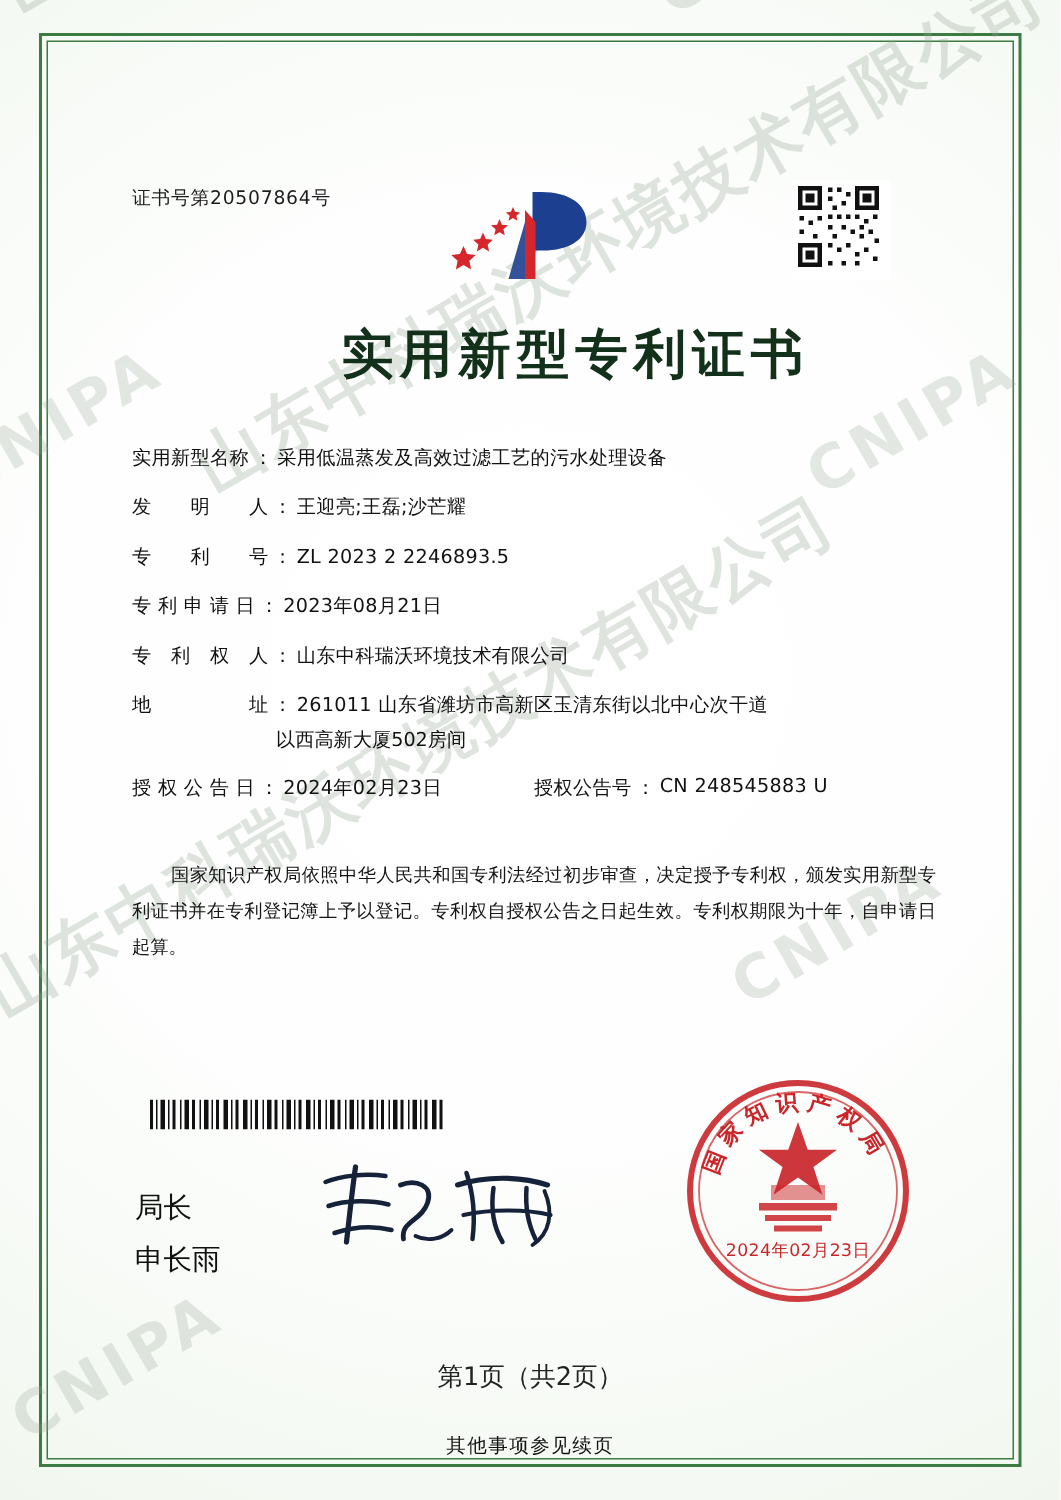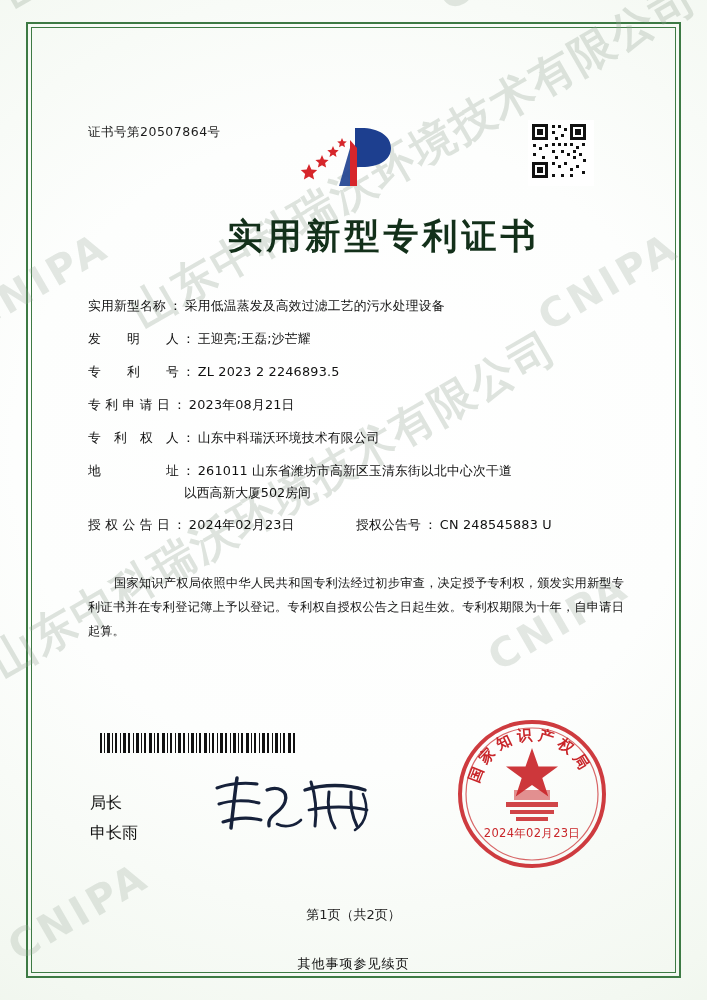--- a/index.html
+++ b/index.html
@@ -164,21 +164,21 @@
     left: 100px; top: 733px;
     width: 198px; height: 20px;
     z-index: 8;
   }
 
   
   #signature-block {
     position: absolute;
     left: 90px; top: 788px;
     z-index: 8;
-    font-size: 16px;
+    font-size: 19px;
     line-height: 1.85;
     color: #111;
   }
   #handwritten-signature {
     position: absolute;
     left: 205px; top: 770px;
     width: 180px; height: 70px;
     z-index: 9;
   }
 
@@ -199,21 +199,21 @@
     font-family: "DejaVu Sans", "Liberation Sans", sans-serif;
     letter-spacing: 0.3px;
   }
 
   
   .page-footer {
     position: absolute;
     left: 0; top: 906px;
     width: 707px;
     text-align: center;
-    font-size: 13px;
+    font-size: 17px;
     color: #222;
     z-index: 8;
   }
   .outside-note {
     position: absolute;
     left: 0; top: 955px;
     width: 707px;
     text-align: center;
     font-size: 13px;
     color: #111;

